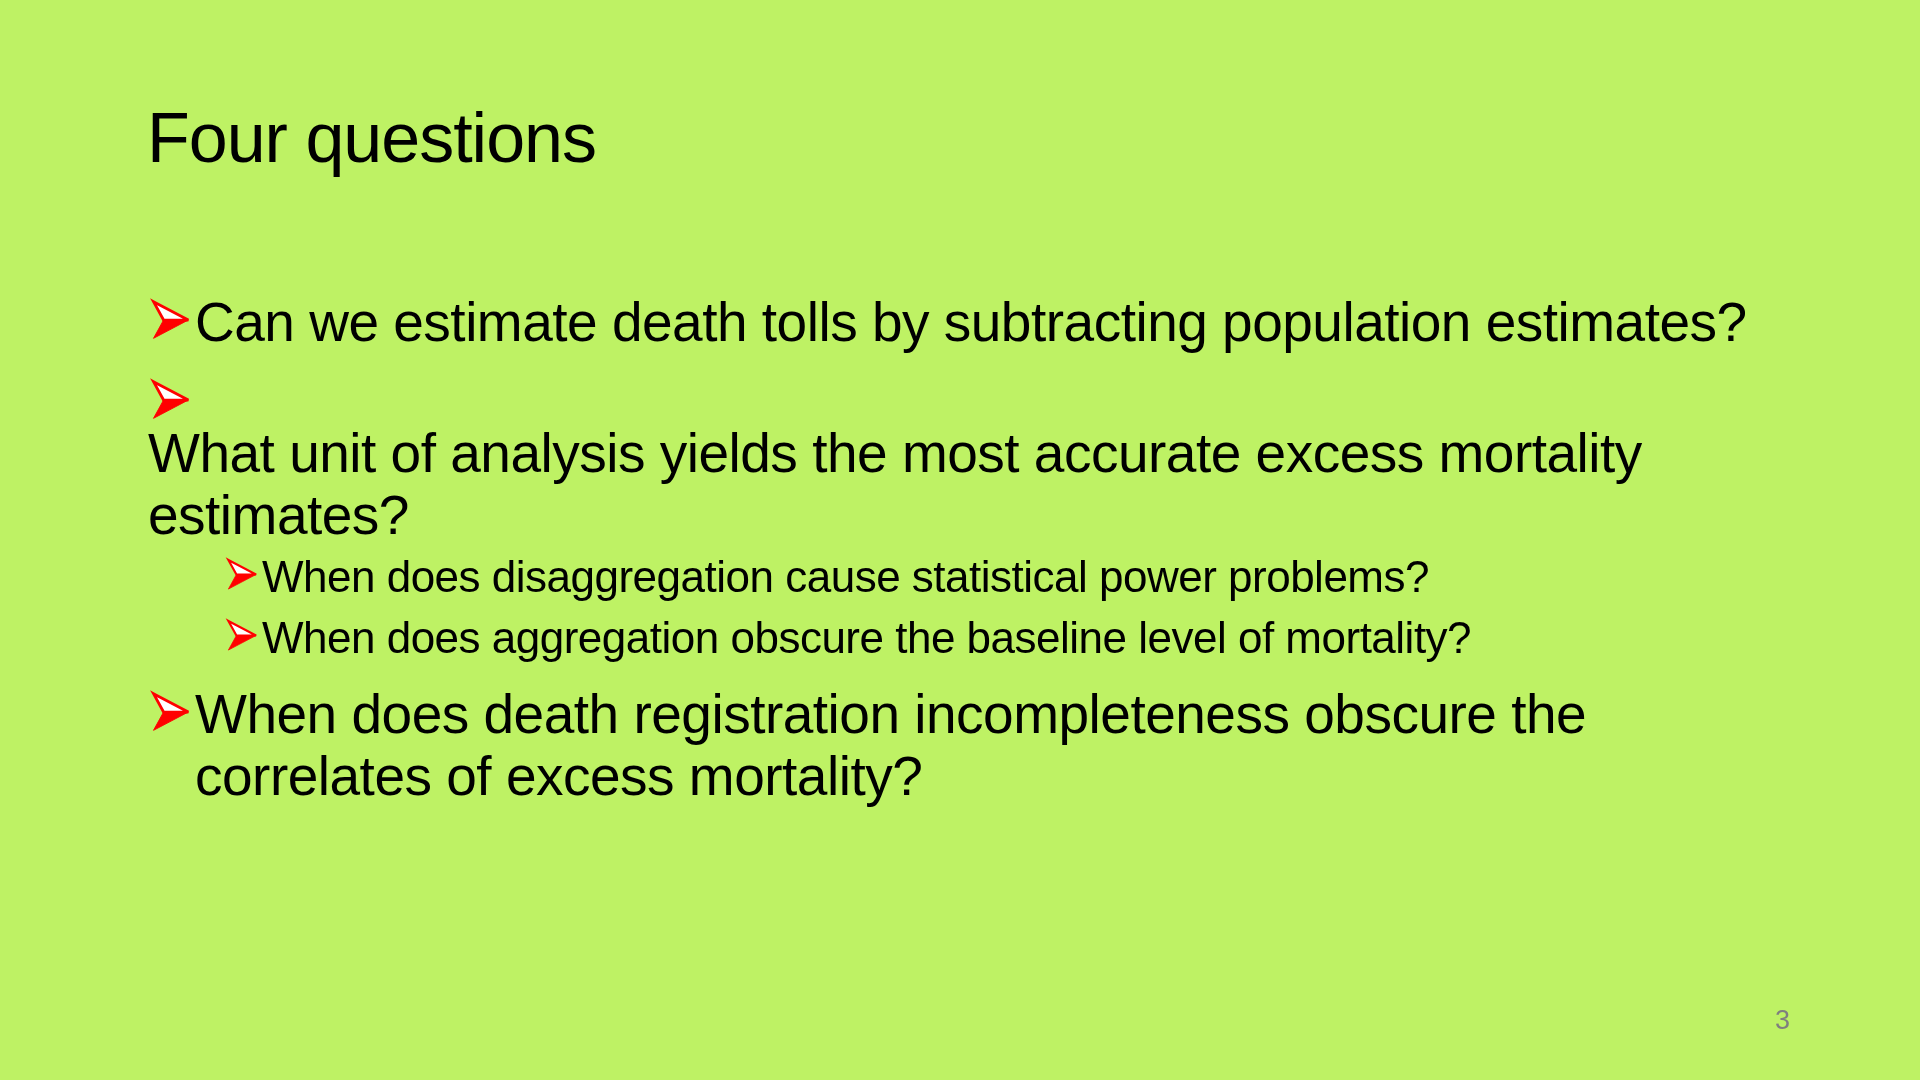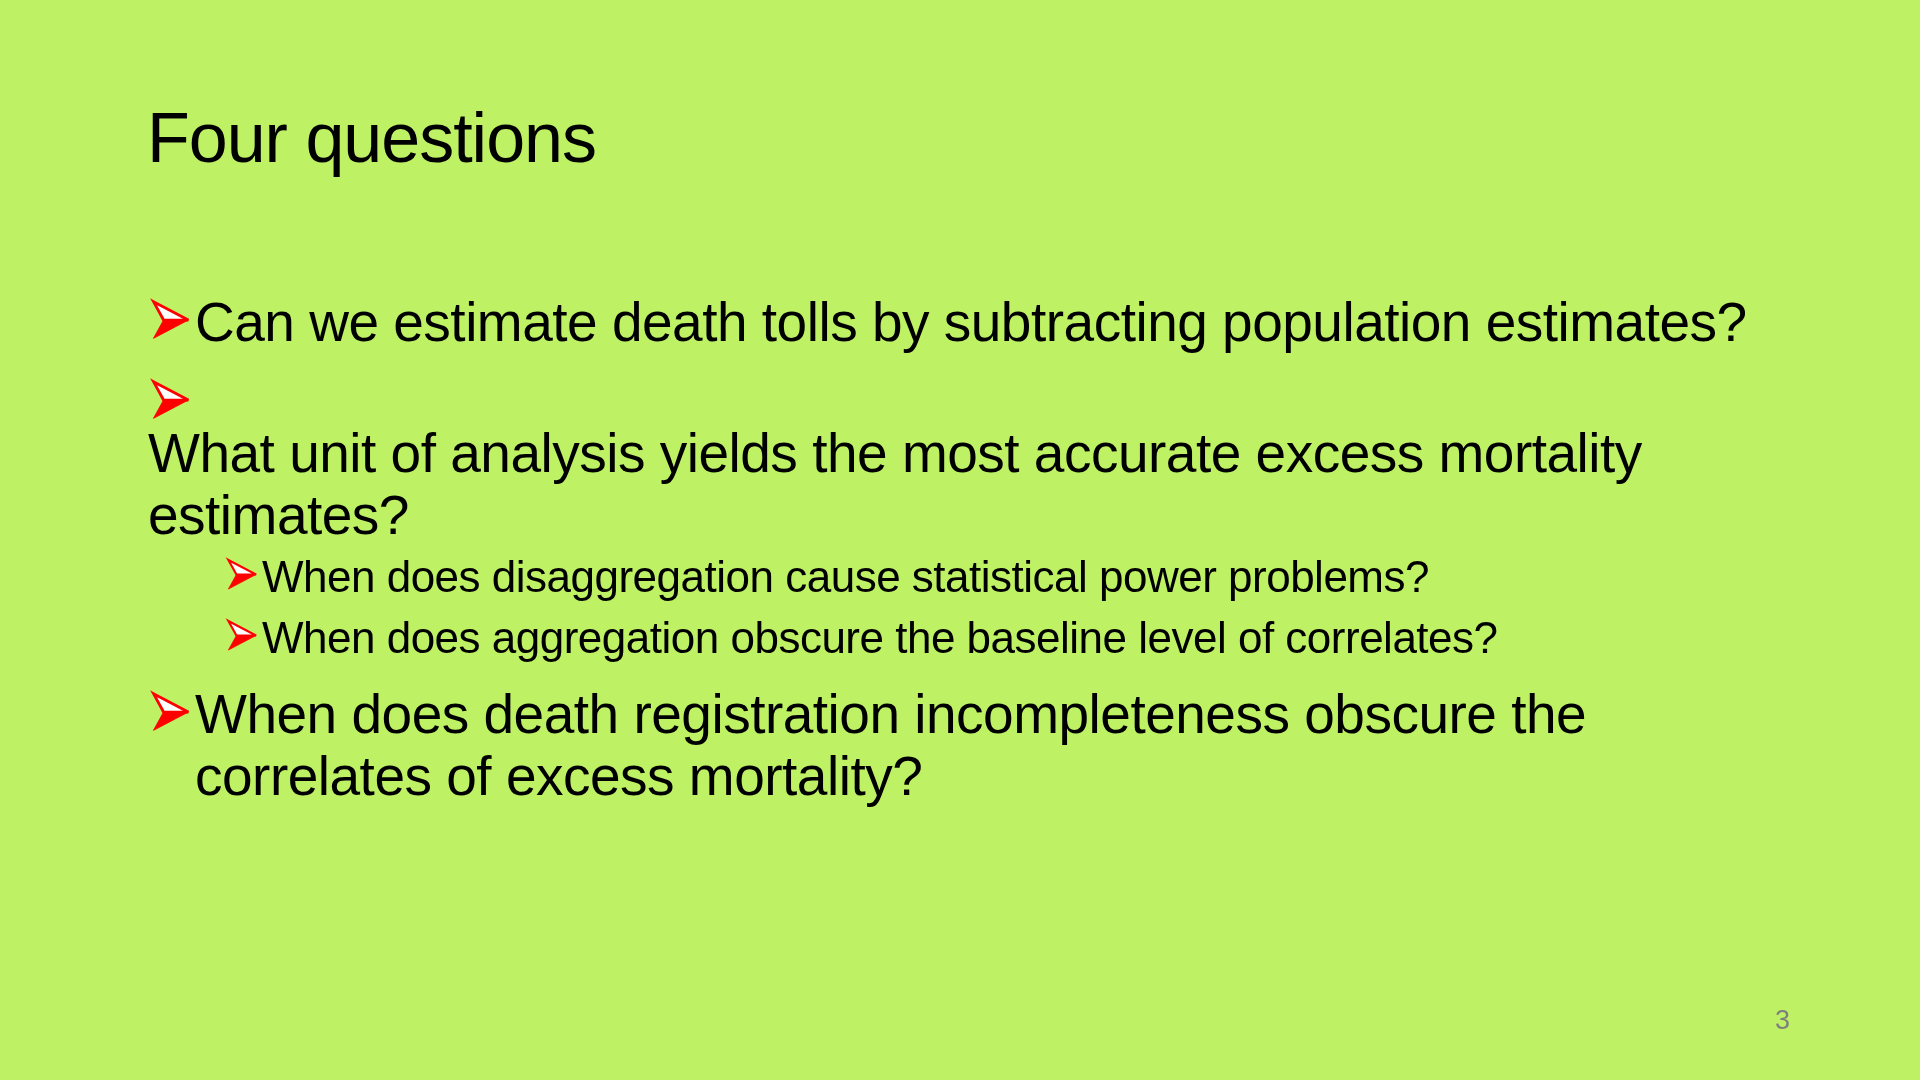--- a/index.html
+++ b/index.html
@@ -132,21 +132,21 @@
       <span class="text">When does disaggregation cause statistical power problems?</span>
     </div>
 
     <div class="bullet l2">
       <span class="marker">
         <svg viewBox="0 0 48 48" aria-hidden="true">
           <polygon class="arrow-outline" points="6,4 44,24 17,24"></polygon>
           <polygon class="arrow-solid" points="17,24 44,24 6,44"></polygon>
         </svg>
       </span>
-      <span class="text">When does aggregation obscure the baseline level of correlates?</span>
+      <span class="text">When does aggregation obscure the baseline level of mortality?</span>
     </div>
 
     <div class="bullet l1 sp-after-sub">
       <span class="marker">
         <svg viewBox="0 0 48 48" aria-hidden="true">
           <polygon class="arrow-outline" points="6,4 44,24 17,24"></polygon>
           <polygon class="arrow-solid" points="17,24 44,24 6,44"></polygon>
         </svg>
       </span>
       <span class="text">When does death registration incompleteness obscure the correlates of excess mortality?</span>

